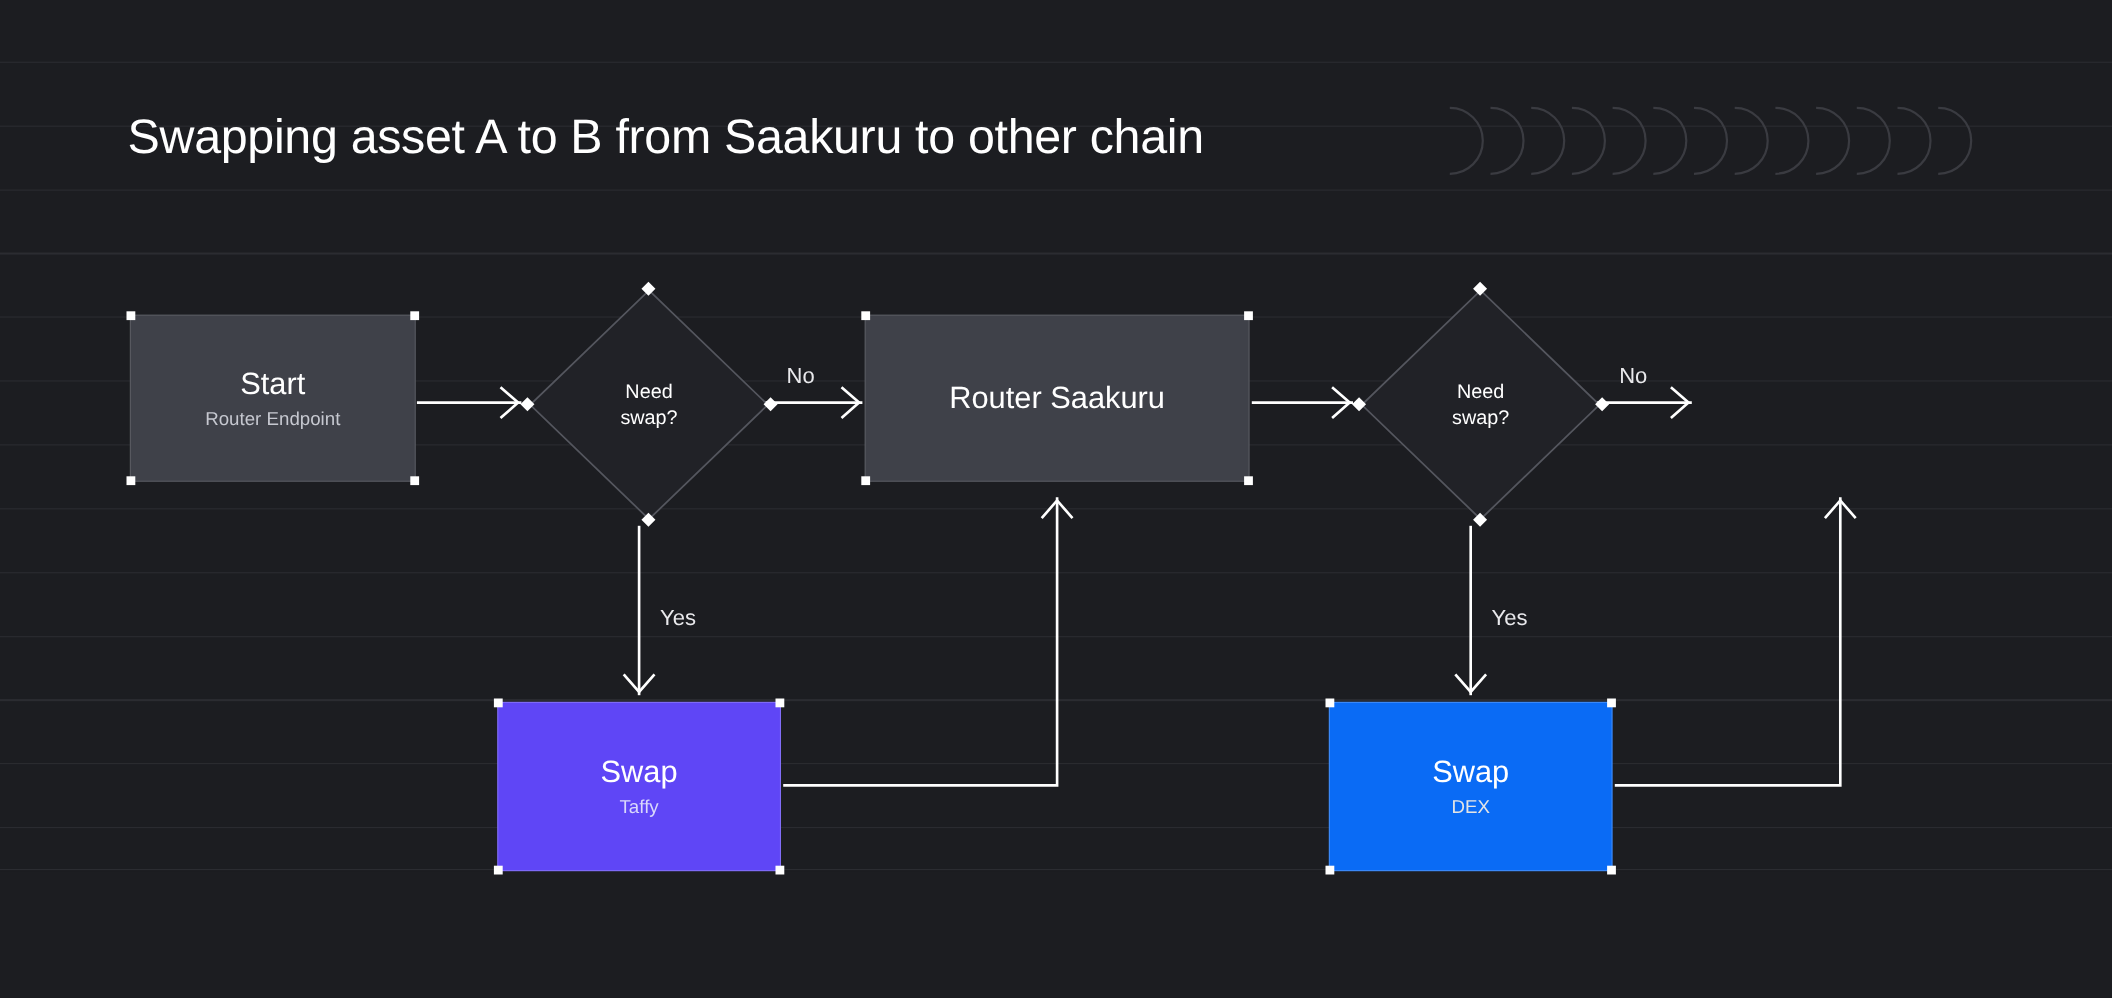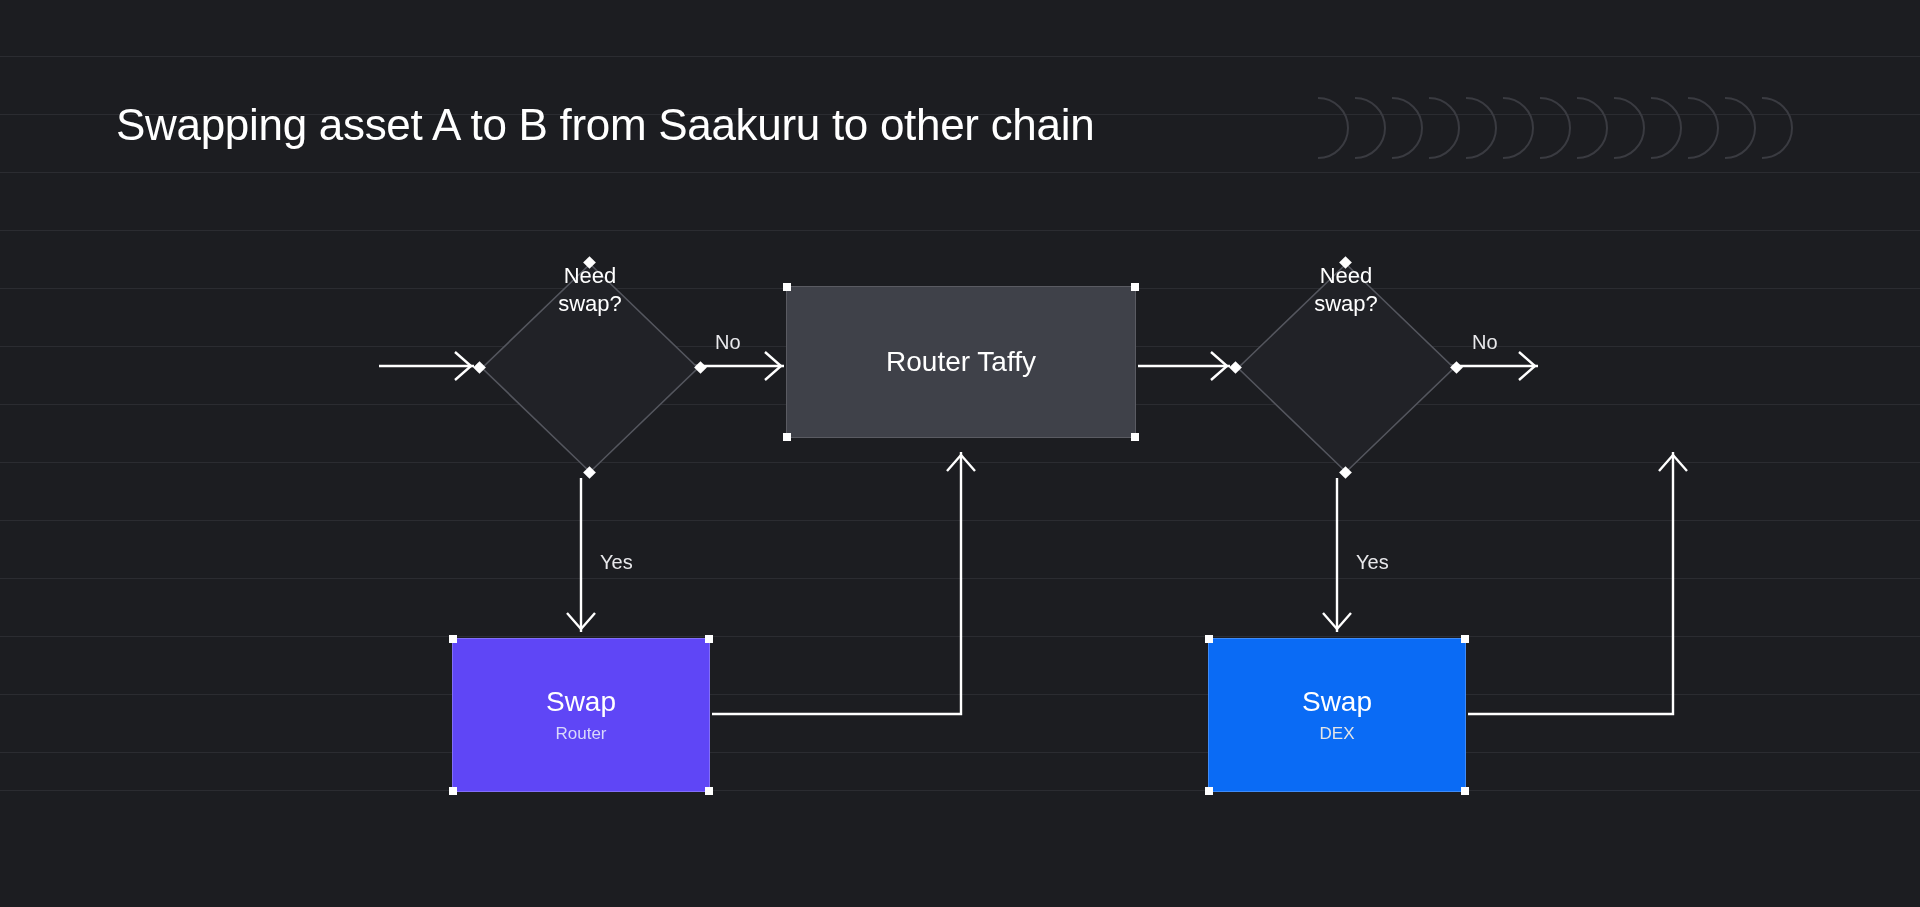--- a/index.html
+++ b/index.html
@@ -115,21 +115,22 @@
     left: 0; top: 0;
     width: 100%; height: 100%;
   }
   .diamond .dia-label {
     position: absolute;
     left: 0; top: 0;
     width: 100%; height: 100%;
     display: flex;
     flex-direction: column;
     align-items: center;
-    font-size: 22px;
+    justify-content: center;
+    font-size: 18px;
     line-height: 1.28;
     color: #ffffff;
     text-align: center;
   }
   
   .dhandle {
     position: absolute;
     width: 9px; height: 9px;
     background: #ffffff;
     transform: rotate(45deg);
@@ -187,37 +188,45 @@
       <polyline points="1468,714 1673,714 1673,452"></polyline>
       <polyline points="1659,471 1673,455 1687,471"></polyline>
     </g>
   </svg>
 
   <div class="edge-label" style="left:715px; top:320px;">No</div>
   <div class="edge-label" style="left:600px; top:540px;">Yes</div>
   <div class="edge-label" style="left:1472px; top:320px;">No</div>
   <div class="edge-label" style="left:1356px; top:540px;">Yes</div>
 
+  <div class="node plain" style="left:118px; top:286px; width:260px; height:152px;">
+    <div class="node-title">Start</div>
+    <div class="node-sub">Router Endpoint</div>
+    <span class="handle tl"></span>
+    <span class="handle tr"></span>
+    <span class="handle bl"></span>
+    <span class="handle br"></span>
+  </div>
 
   <div class="diamond" style="left:480px; top:262px; width:220px; height:212px;">
     <svg class="dia-shape" viewBox="0 0 220 212" fill="none">
       <polygon points="110,2 218,106 110,210 2,106" fill="#212227" stroke="#54565e" stroke-width="1.6"></polygon>
     </svg>
     <div class="dia-label">
       <span>Need</span>
       <span>swap?</span>
     </div>
     <span class="dhandle" style="left:105px; top:-4px;"></span>
     <span class="dhandle" style="left:216px; top:101px;"></span>
     <span class="dhandle" style="left:105px; top:206px;"></span>
     <span class="dhandle" style="left:-5px;  top:101px;"></span>
   </div>
 
   <div class="node plain" style="left:786px; top:286px; width:350px; height:152px;">
-    <div class="node-title">Router Taffy</div>
+    <div class="node-title">Router Saakuru</div>
     <span class="handle tl"></span>
     <span class="handle tr"></span>
     <span class="handle bl"></span>
     <span class="handle br"></span>
   </div>
 
   <div class="diamond" style="left:1236px; top:262px; width:220px; height:212px;">
     <svg class="dia-shape" viewBox="0 0 220 212" fill="none">
       <polygon points="110,2 218,106 110,210 2,106" fill="#212227" stroke="#54565e" stroke-width="1.6"></polygon>
     </svg>
@@ -227,21 +236,21 @@
     </div>
     <span class="dhandle" style="left:105px; top:-4px;"></span>
     <span class="dhandle" style="left:216px; top:101px;"></span>
     <span class="dhandle" style="left:105px; top:206px;"></span>
     <span class="dhandle" style="left:-5px;  top:101px;"></span>
   </div>
 
 
   <div class="node purple" style="left:452px; top:638px; width:258px; height:154px;">
     <div class="node-title">Swap</div>
-    <div class="node-sub">Router</div>
+    <div class="node-sub">Taffy</div>
     <span class="handle tl"></span>
     <span class="handle tr"></span>
     <span class="handle bl"></span>
     <span class="handle br"></span>
   </div>
 
   <div class="node blue" style="left:1208px; top:638px; width:258px; height:154px;">
     <div class="node-title">Swap</div>
     <div class="node-sub">DEX</div>
     <span class="handle tl"></span>

